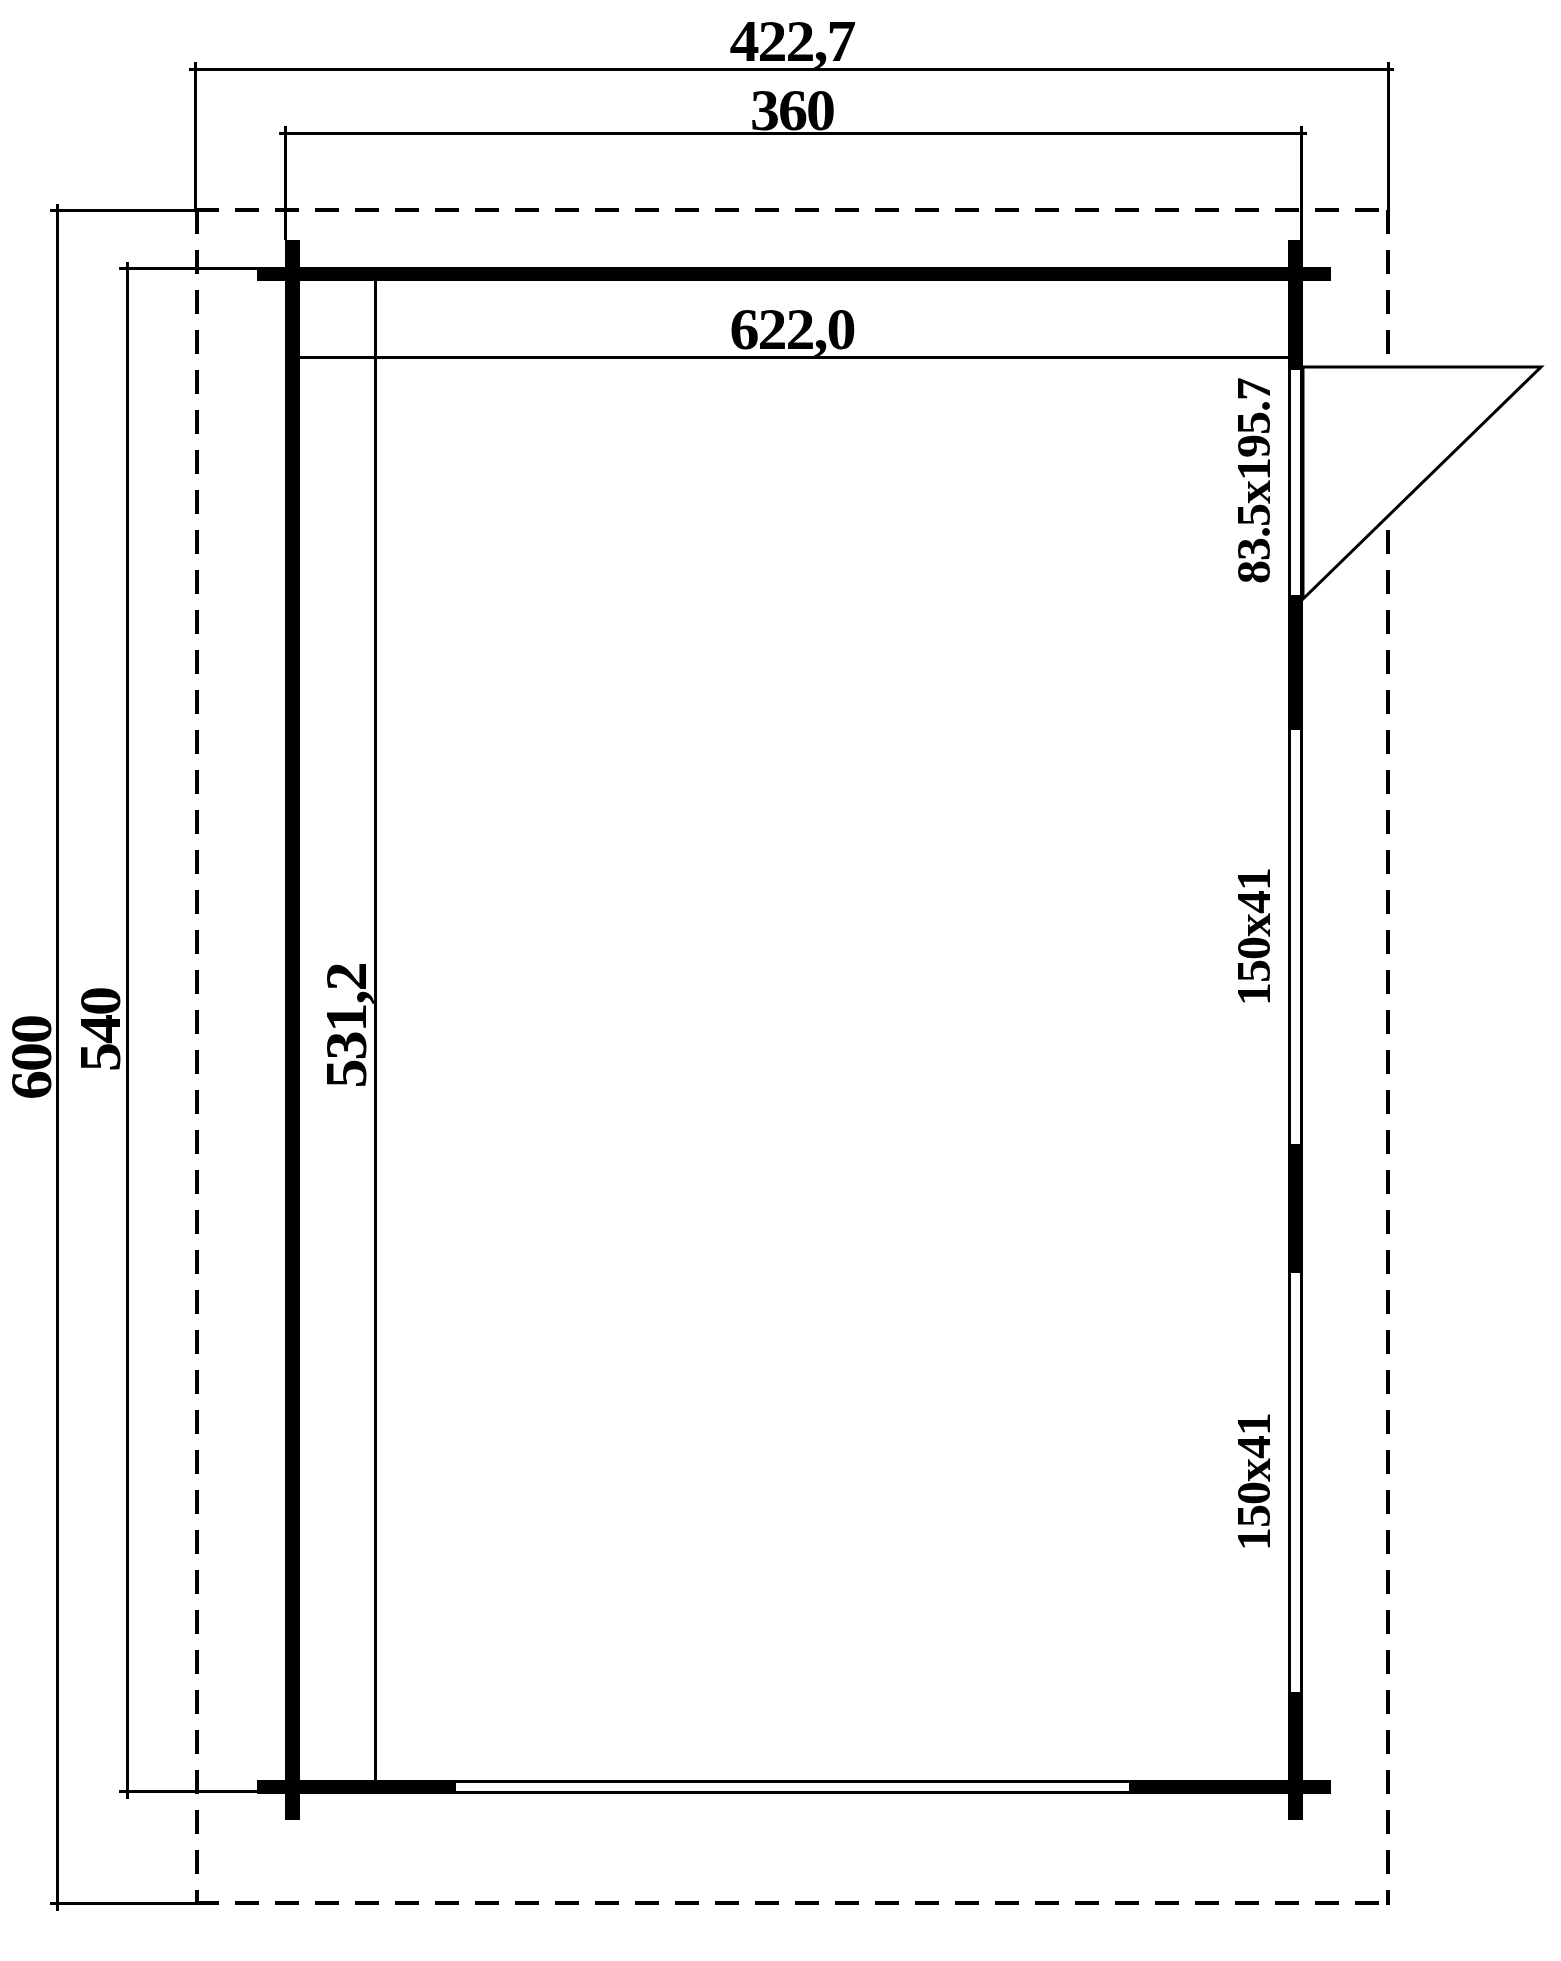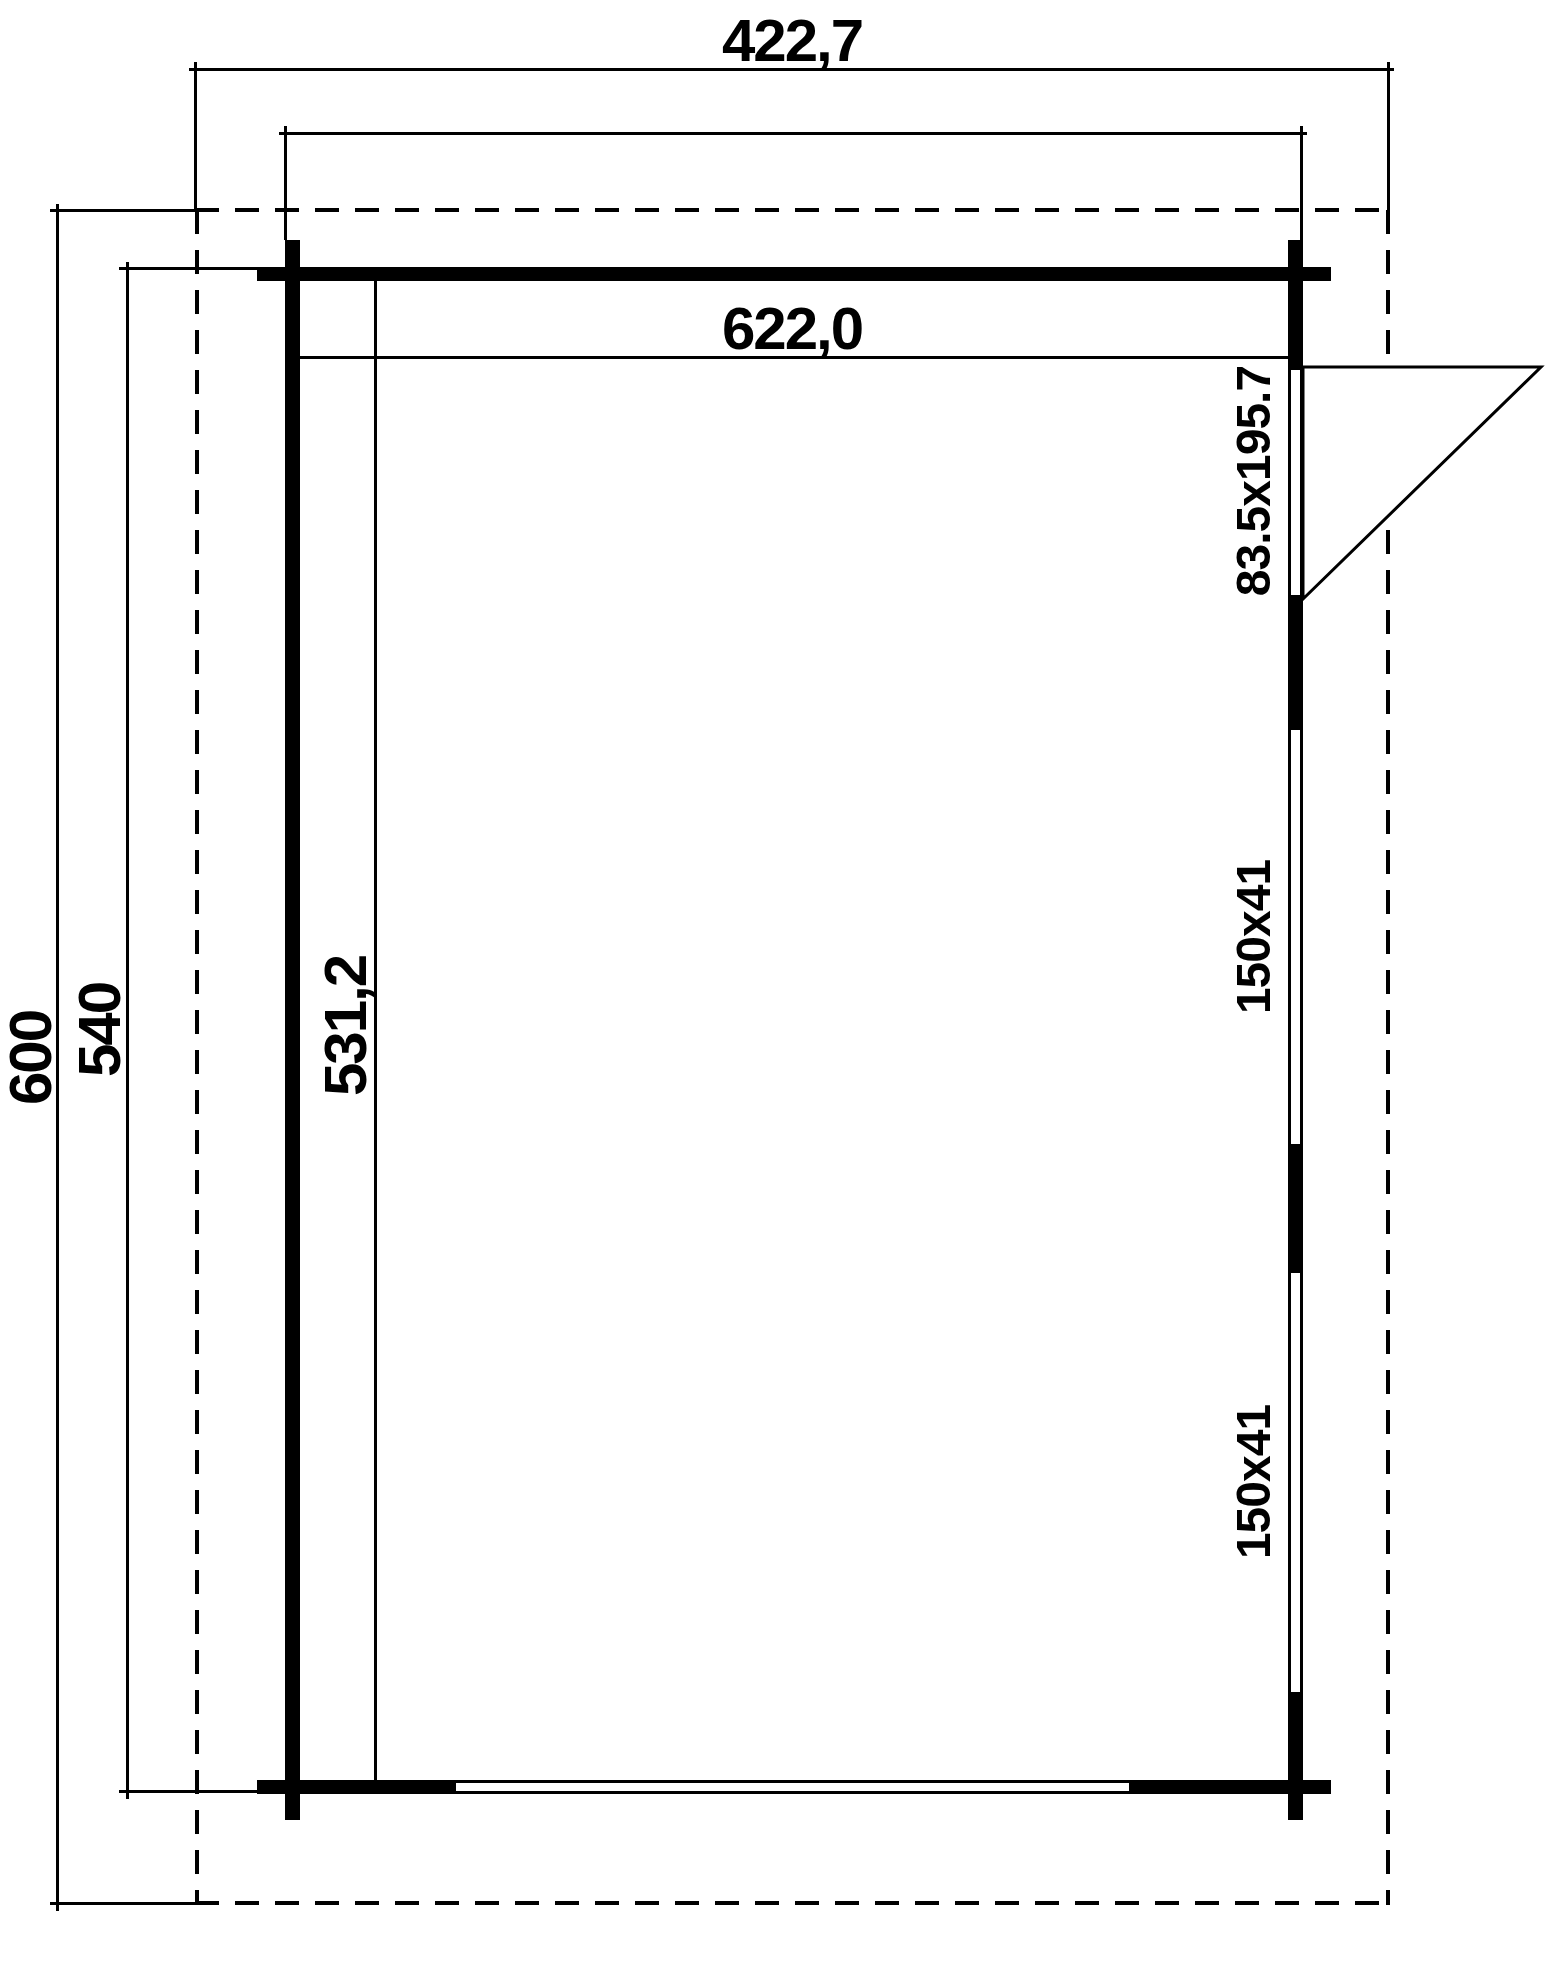--- a/index.html
+++ b/index.html
@@ -1,21 +1,21 @@
 <!DOCTYPE html>
 <html><head>
 <meta charset="utf-8">
 <style>
   html,body{margin:0;padding:0;background:#ffffff;}
   #canvas{
     position:relative;
     width:1561px;height:1961px;
     background:#ffffff;
     overflow:hidden;
-    font-family:Liberation Sans, sans-serif;
+    font-family:Liberation Serif, serif;
   }
   .abs{position:absolute;}
   
   .ln{position:absolute;background:#000000;}
   
   .wall{position:absolute;background:#000000;}
   
   .dash-h{position:absolute;height:4px;
     background:repeating-linear-gradient(90deg,#000 0 24px,transparent 24px 40px);}
   .dash-v{position:absolute;width:4px;
@@ -46,20 +46,21 @@
   <div class="dash-v" style="left:1386px;top:210px;height:1695px;"></div>
 
   <div class="ln" style="left:189px;top:68px;width:1205px;height:3px;"></div>
   <div class="ln" style="left:194px;top:62px;width:3px;height:148px;"></div>
   <div class="ln" style="left:1387px;top:62px;width:3px;height:148px;"></div>
   <div class="dim-num" style="left:592px;top:11px;">422,7</div>
 
   <div class="ln" style="left:279px;top:132px;width:1028px;height:3px;"></div>
   <div class="ln" style="left:284px;top:126px;width:3px;height:114px;"></div>
   <div class="ln" style="left:1300px;top:126px;width:3px;height:114px;"></div>
+  <div class="dim-num" style="left:592px;top:80px;">360</div>
 
   <div class="ln" style="left:300px;top:356px;width:988px;height:3px;"></div>
   <div class="dim-num" style="left:592px;top:299px;">622,0</div>
 
   <div class="ln" style="left:56px;top:204px;width:3px;height:1707px;"></div>
   <div class="ln" style="left:50px;top:209px;width:145px;height:3px;"></div>
   <div class="ln" style="left:50px;top:1902px;width:145px;height:3px;"></div>
   <div class="dim-num rot" style="left:-169px;top:1028px;">600</div>
 
   <div class="ln" style="left:126px;top:262px;width:3px;height:1537px;"></div>

